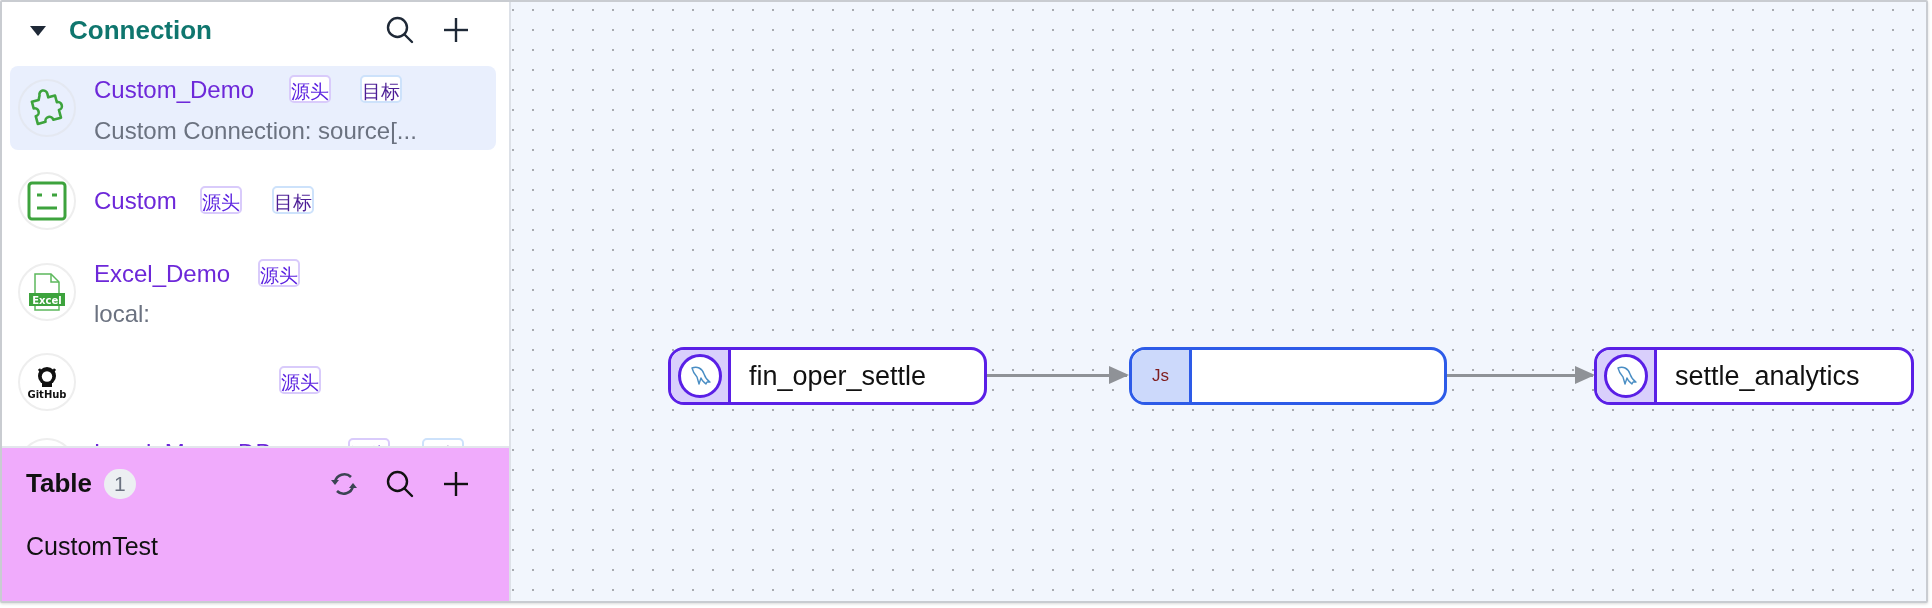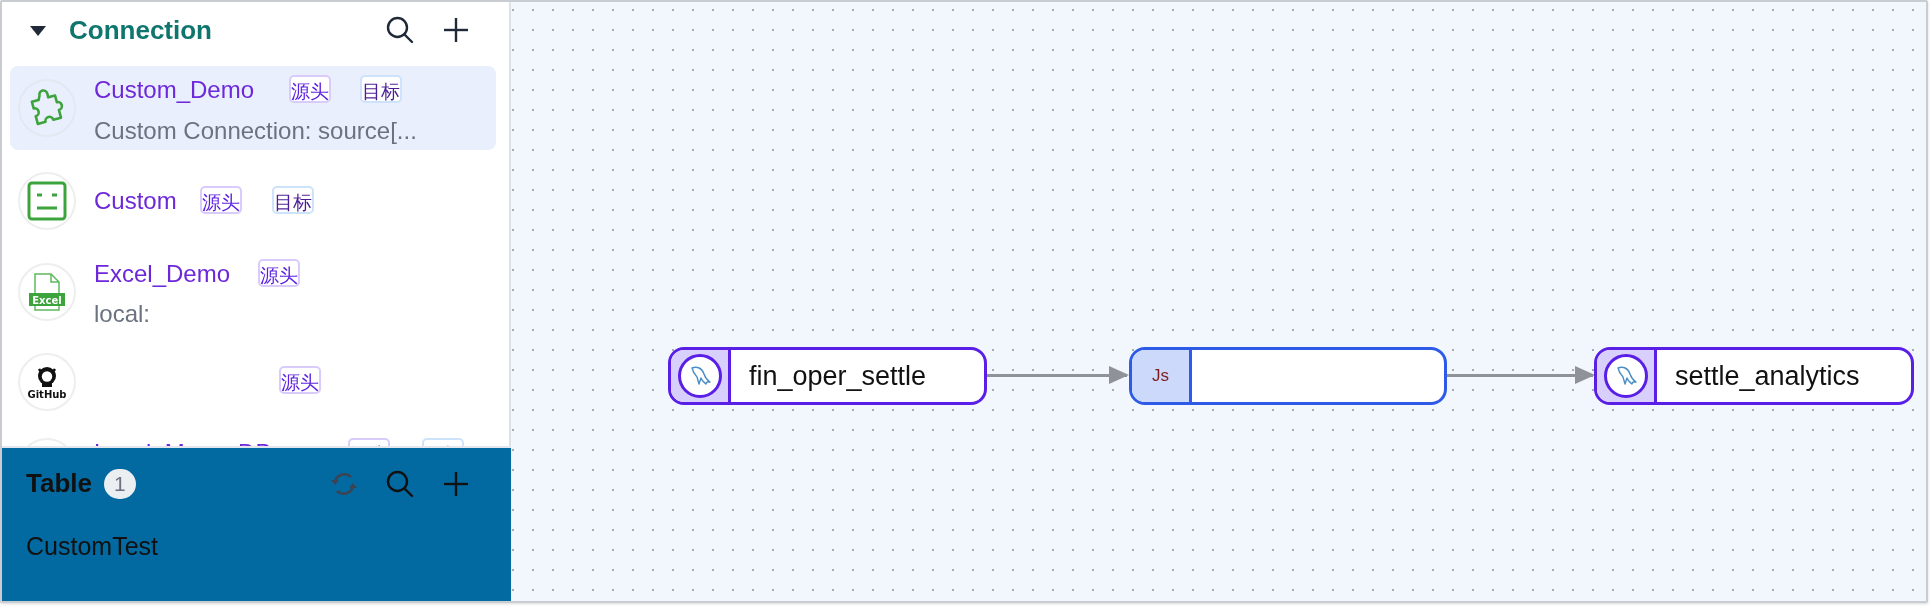--- a/index.html
+++ b/index.html
@@ -62,21 +62,21 @@
   .tag {
     position:absolute; height:28px; line-height:28px; padding:0 0;
     font-size:19px; border-radius:5px; background:#fff; box-sizing:border-box;
     font-family:"DejaVu Sans", sans-serif;
   }
   .tag-source { color:#5a20e0; border:2px solid #d9cbfb; }
   .tag-target { color:#4c1d95; border:2px solid #cde2fb; }
 
   .table-section {
     position:absolute; left:0; top:444px; width:100%; height:160px;
-    background:#0369a1; border-top:2px solid #e3e6ec;padding-left:48px;
+    background:#f0abfc; border-top:2px solid #e3e6ec;
   }
   .table-title { left:24px; top:20px; color:#111; }
   .table-count { left:102px; top:21px; padding:0 10px; }
   .table-item {
     position:absolute; left:24px; top:84px; font-size:25px; color:#111; cursor:pointer;
   }
 
   
   .canvas {
     position:absolute; left:509px; top:0; right:0; bottom:0;

